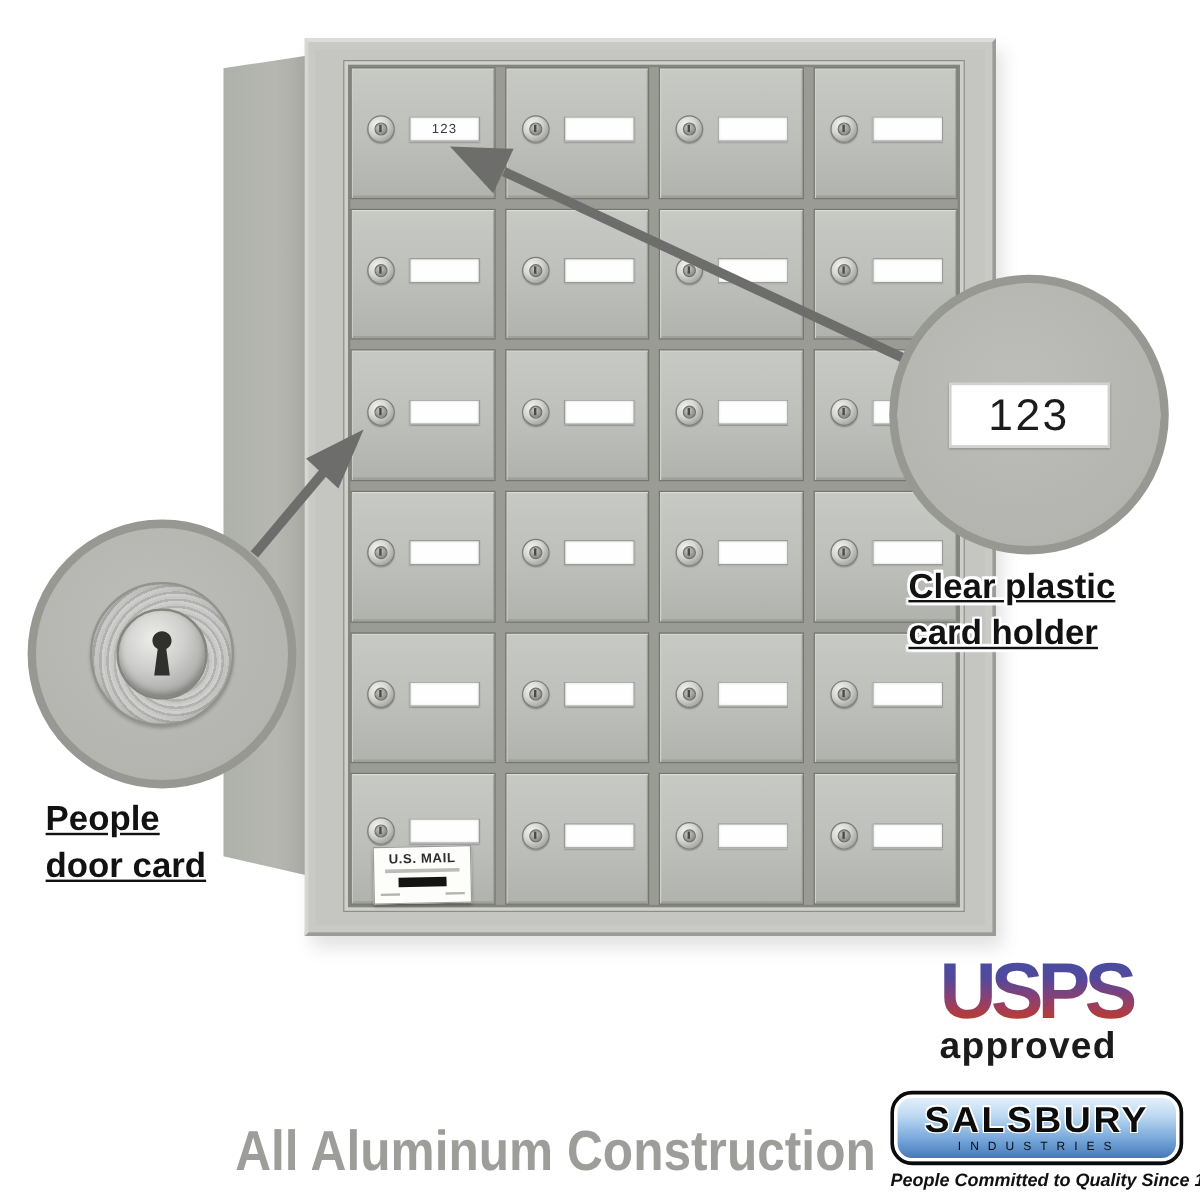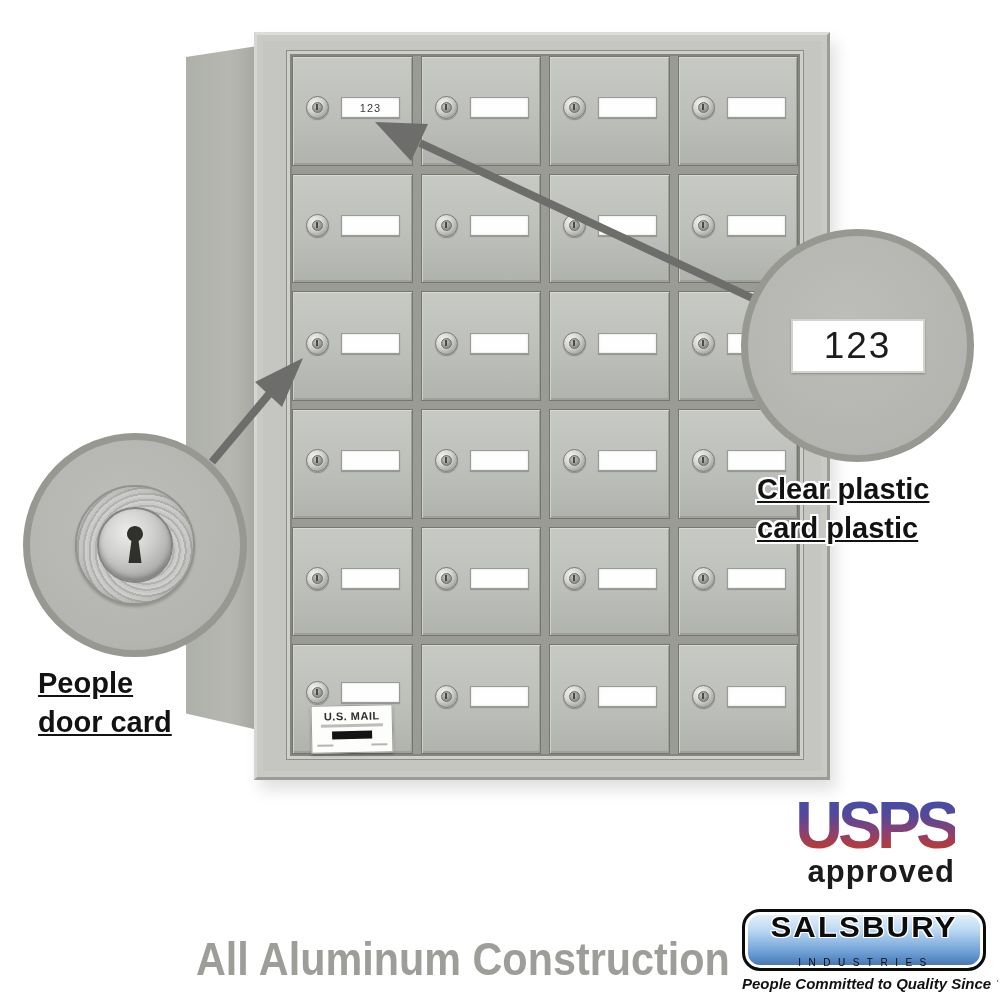--- a/index.html
+++ b/index.html
@@ -1,19 +1,18 @@
 <!DOCTYPE html>
 <html><head>
 <meta charset="utf-8">
 <style>
   html,body{margin:0;padding:0;background:#ffffff;}
   .stage{
     position:relative;width:1000px;height:1000px;background:#ffffff;overflow:hidden;
     font-family:"Liberation Sans",sans-serif;
-    border-radius:30px;
   }
 
   
   .side-panel{
     position:absolute;left:186px;top:46px;width:72px;height:684px;
     background:linear-gradient(90deg,#aeb0aa 0%,#b6b7b1 60%,#a8a9a3 100%);
     clip-path:polygon(0 1.6%,100% 0,100% 100%,0 97.6%);
   }
   .cabinet{
     position:absolute;left:254px;top:32px;width:576px;height:748px;
@@ -117,39 +116,39 @@
   .label-lock{left:38px;top:664px;}
   .label-card{left:757px;top:470px;}
 
   .headline{
     position:absolute;left:196px;top:931px;z-index:4;
     font-size:47px;font-weight:bold;color:#9d9e9a;letter-spacing:0;
     transform:scaleX(.88);transform-origin:left center;white-space:nowrap;
   }
 
   
-  .usps{position:absolute;left:783px;top:793px;width:172px;text-align:right;z-index:4;}
+  .usps{position:absolute;left:783px;top:793px;width:172px;text-align:left;z-index:4;}
   .usps-title{
     font-size:66px;line-height:64px;font-weight:bold;letter-spacing:-5px;color:#7a4468;
   }
   @supports ((-webkit-background-clip:text) or (background-clip:text)){
     .usps-title{
       background:linear-gradient(180deg,#4050a5 0%,#54489b 35%,#8c4070 62%,#bf3a2f 90%);
       -webkit-background-clip:text;background-clip:text;color:transparent;
     }
   }
   .usps-sub{font-size:31px;font-weight:bold;color:#1b1b1b;letter-spacing:1px;margin-top:-3px;}
 
   
   .salsbury{position:absolute;left:742px;top:909px;width:244px;z-index:4;}
   .salsbury-box{
     height:62px;border-radius:18px;border:3px solid #0b0b0b;box-sizing:border-box;
     box-shadow:inset 0 0 0 3px #ffffff;
     background:linear-gradient(180deg,#eaf4fc 0%,#bcd9f2 32%,#6d9fd6 72%,#3f6fab 100%);
-    display:flex;flex-direction:column;align-items:center;justify-content:space-between;
+    display:flex;flex-direction:column;align-items:center;justify-content:center;
   }
   .salsbury-name{
     font-size:30px;font-weight:bold;color:#0c0c0c;letter-spacing:2px;line-height:30px;
     text-shadow:-1px -1px 0 #fff,1px -1px 0 #fff,-1px 1px 0 #fff,1px 1px 0 #fff;
     transform:scaleX(1.04);
   }
   .salsbury-division{
     font-size:10px;font-weight:normal;color:#0c0c0c;letter-spacing:7.5px;margin-top:1px;text-indent:4px;
   }
   .salsbury-tagline{
@@ -444,21 +443,21 @@
     </div>
   </div>
 
   <div class="feature-label label-lock">
     <span>People</span>
     <span>door card</span>
   </div>
 
   <div class="feature-label label-card">
     <span>Clear plastic</span>
-    <span>card plastic</span>
+    <span>card holder</span>
   </div>
 
   <div class="headline">All Aluminum Construction</div>
 
   <div class="usps">
     <div class="usps-title">USPS</div>
     <div class="usps-sub">approved</div>
   </div>
 
   <div class="salsbury">

